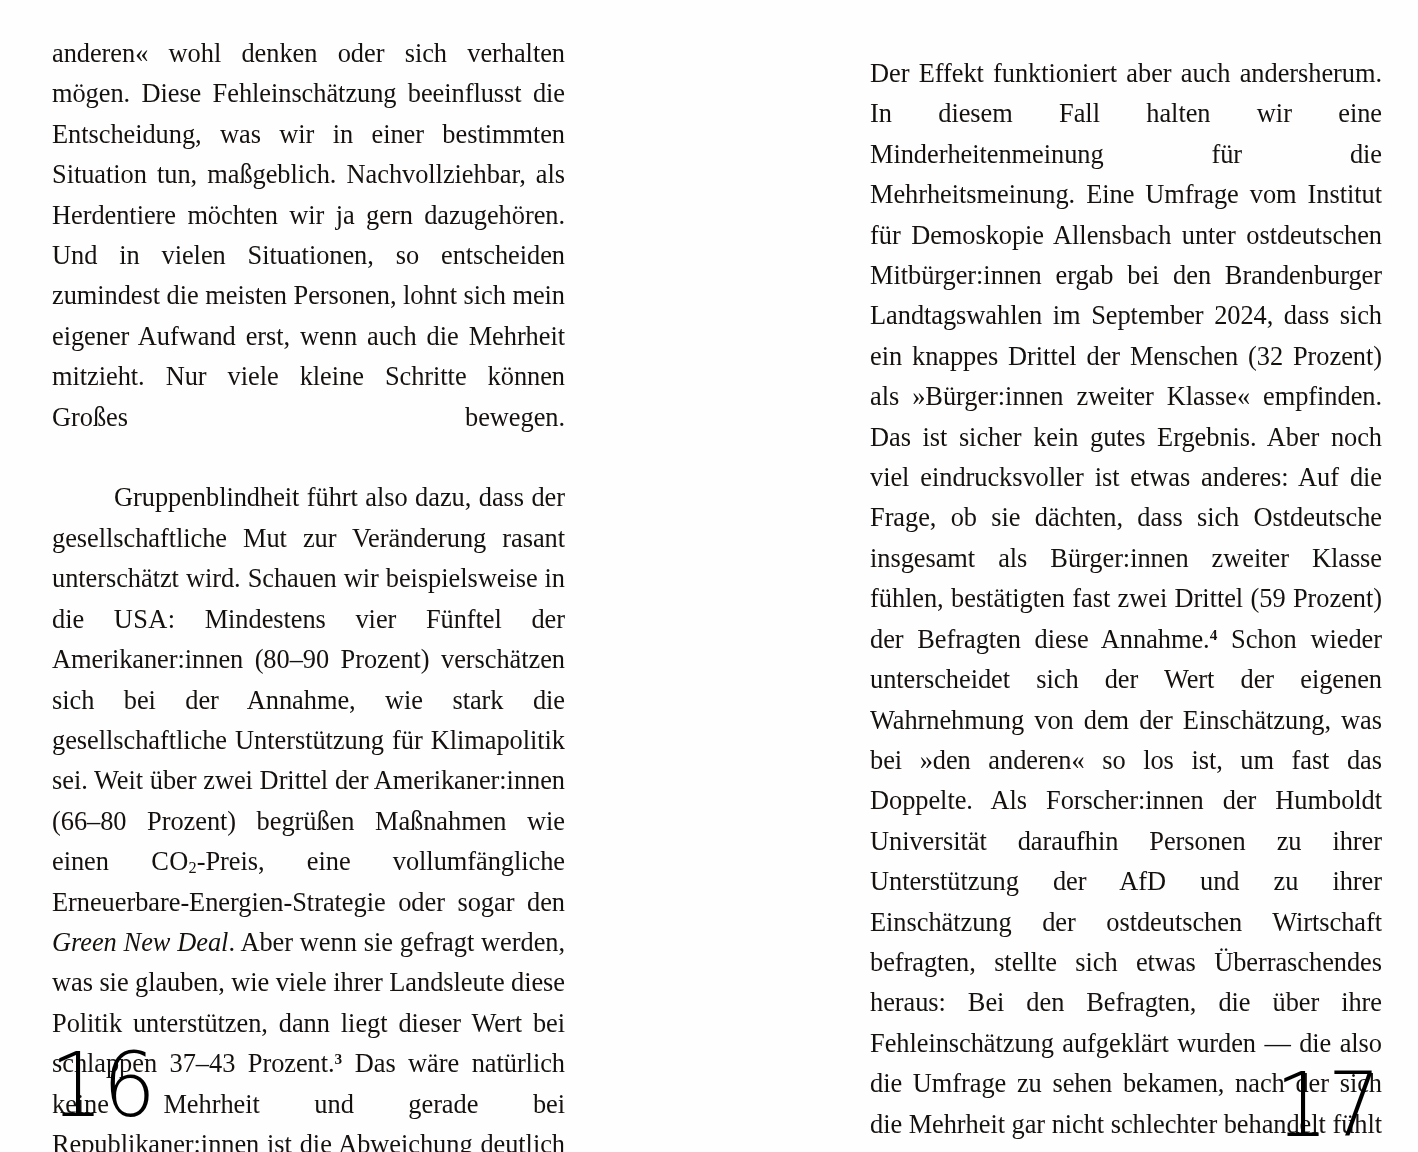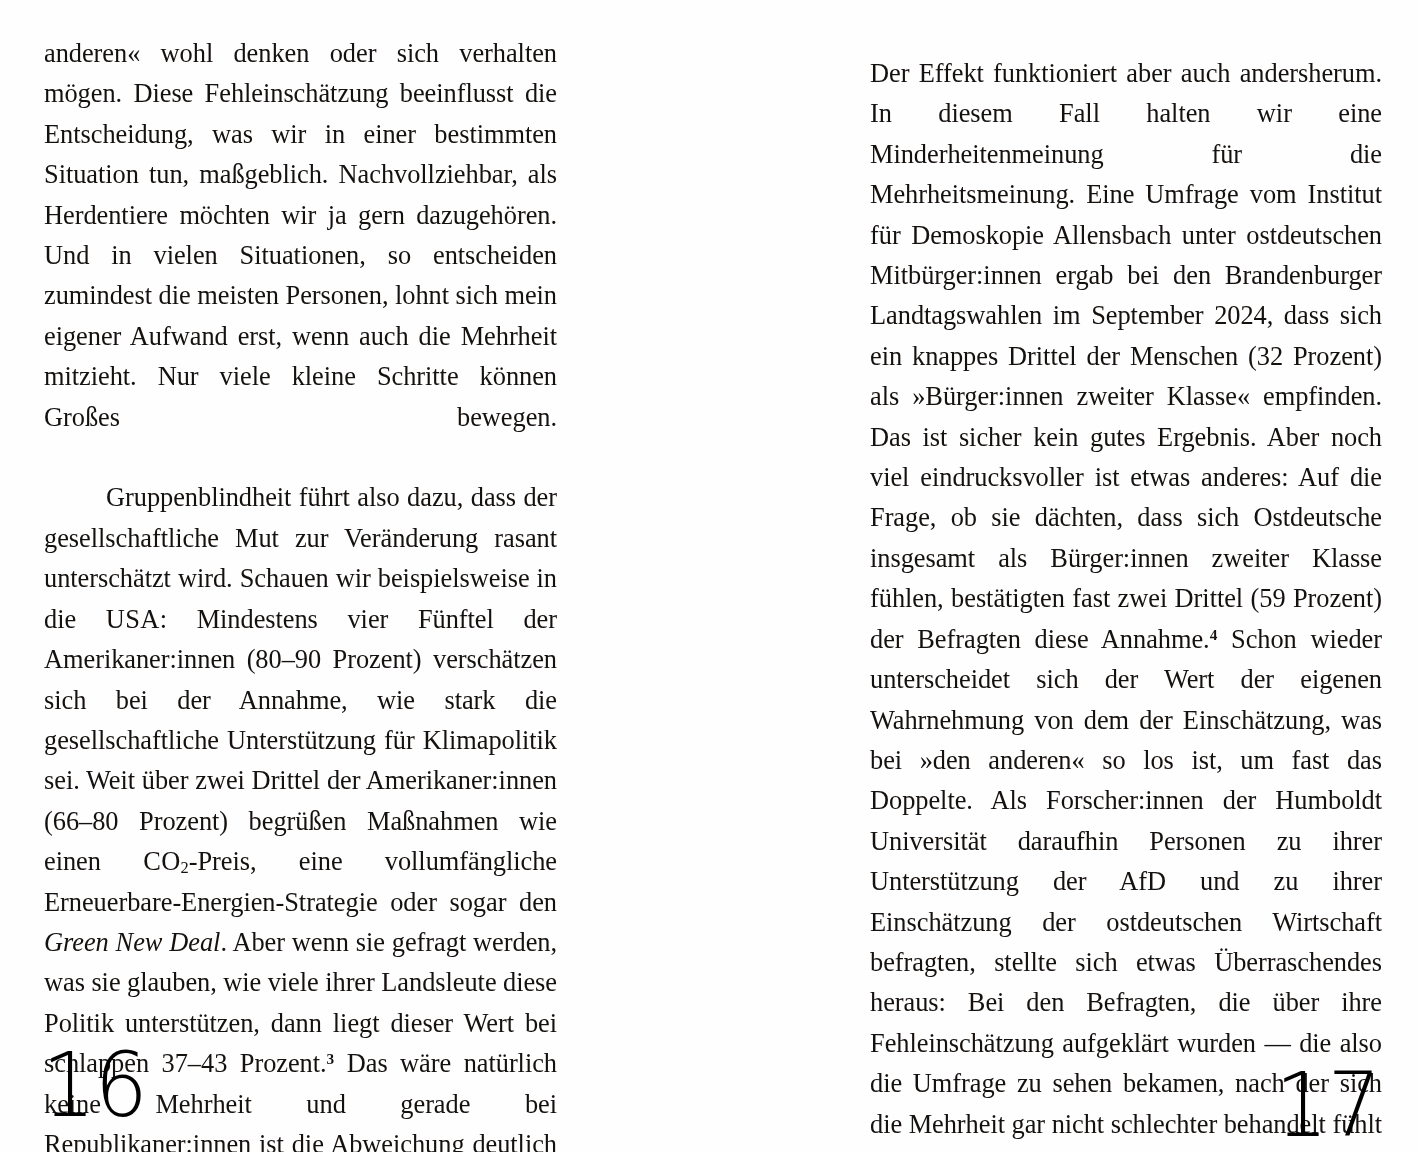--- a/index.html
+++ b/index.html
@@ -14,21 +14,21 @@
     background: #fefefe;
     overflow: hidden;
     font-family: "Liberation Serif", "DejaVu Serif", serif;
   }
 
   .page {
     position: absolute;
     top: 0;
     height: 1152px;
   }
-  .page-left  { left: 4px;   width: 709px; }
+  .page-left  { left: 12px;   width: 709px; }
   .page-right { left: 709px; width: 709px; margin-top: 20px; }
 
   .textblock {
     position: absolute;
     top: 33px;
     font-size: 26.4px;
     line-height: 40.4px;
     color: #15110f;
     text-align: justify;
     text-justify: inter-word;

